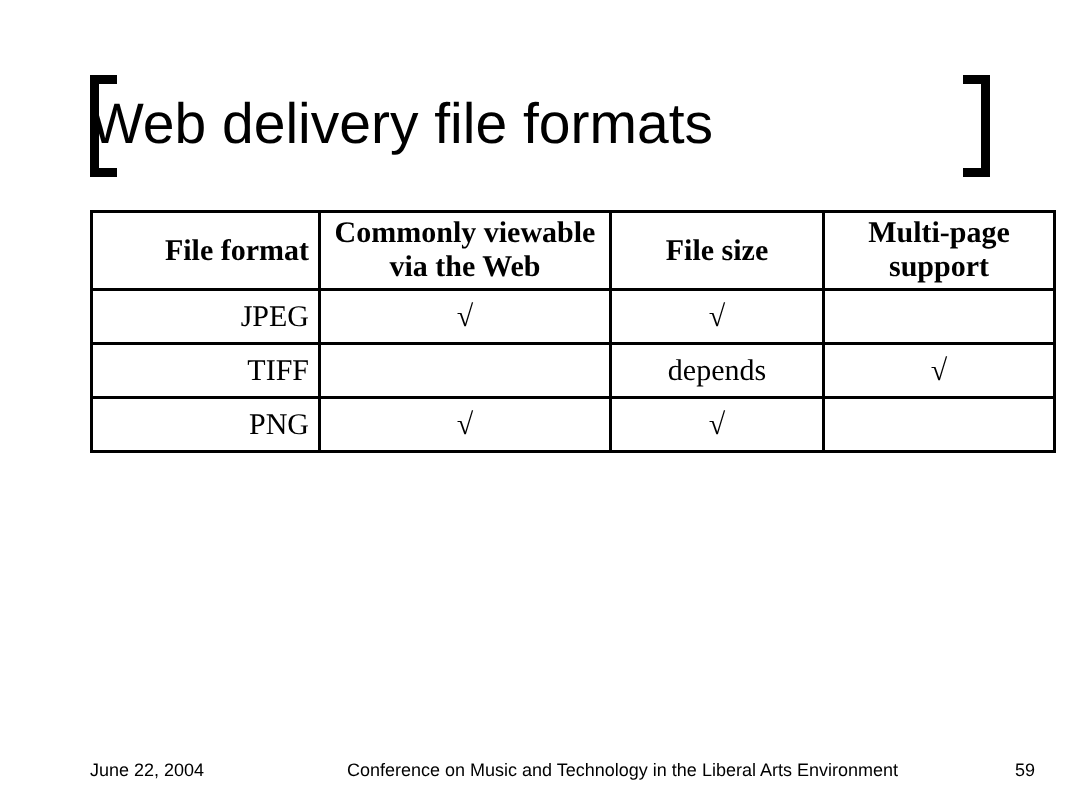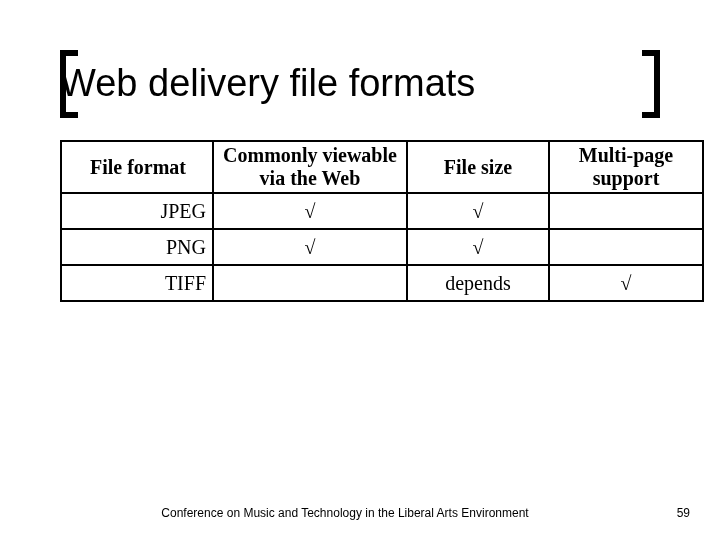--- a/index.html
+++ b/index.html
@@ -58,21 +58,21 @@
     padding: 2px 6px;
     font-size: 20px;
   }
   .tbl th {
     font-family: "Times New Roman", Times, serif;
     font-weight: normal;
     text-align: center;
     vertical-align: middle;
   }
   .tbl th.col-format {
-    text-align: center;
+    text-align: right;
     padding-left: 8px;
     width: 136px;
     font-weight: bold;
   }
   .tbl th.col-web { width: 180px; font-weight: bold;}
   .tbl th.col-size { width: 128px; font-weight: bold;}
   .tbl th.col-multi { width: 140px; font-weight: bold;}
 
   .tbl td {
     font-family: "Times New Roman", Times, serif;
@@ -129,30 +129,31 @@
     </tr>
   </thead>
   <tbody>
     <tr>
       <td class="fmt">JPEG</td>
       <td class="c">√</td>
       <td class="c">√</td>
       <td class="c"></td>
     </tr>
     <tr>
+      <td class="fmt">TIFF</td>
+      <td class="c"></td>
+      <td class="c">depends</td>
+      <td class="c">√</td>
+    </tr>
+    <tr>
       <td class="fmt">PNG</td>
       <td class="c">√</td>
       <td class="c">√</td>
       <td class="c"></td>
     </tr>
-    <tr>
-      <td class="fmt">TIFF</td>
-      <td class="c"></td>
-      <td class="c">depends</td>
-      <td class="c">√</td>
-    </tr>
   </tbody>
 </table>
 
 <div class="footer">
+  <div class="date">June 22, 2004</div>
   <div class="conf">Conference on Music and Technology in the Liberal Arts Environment</div>
   <div class="pg">59</div>
 </div>
 
 </body></html>

